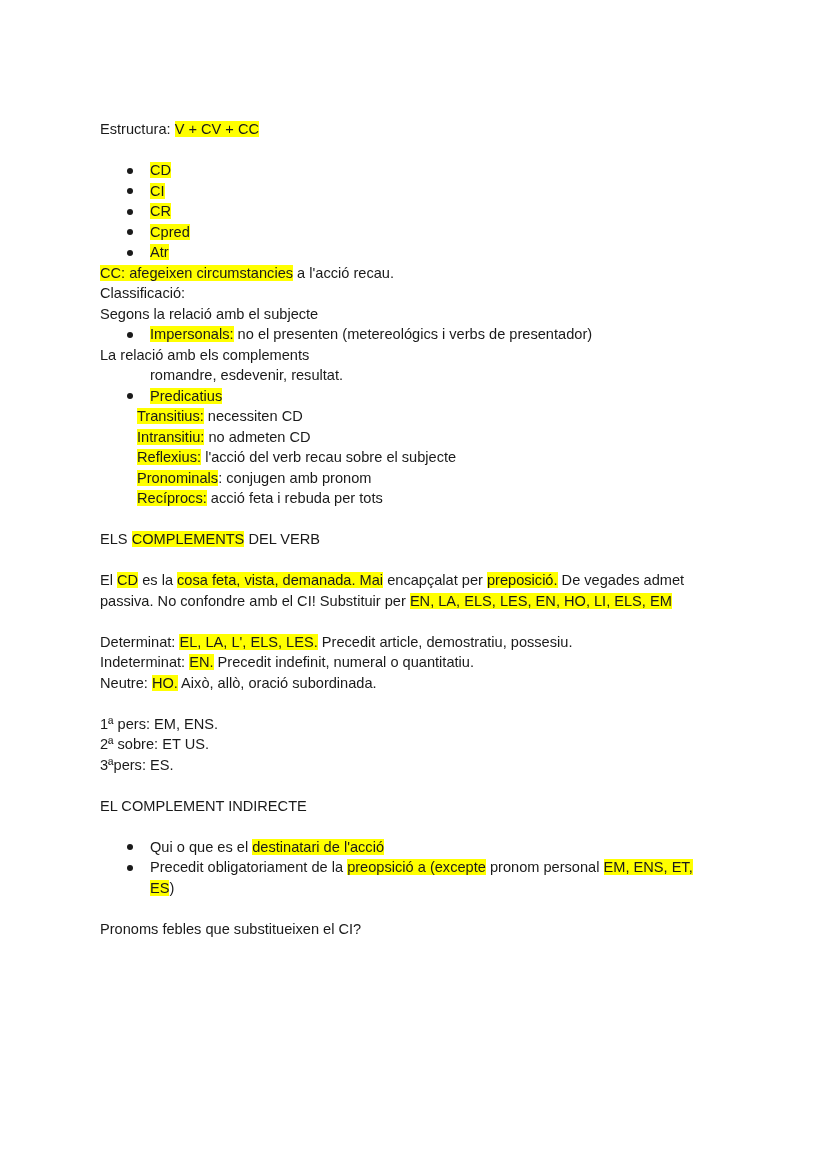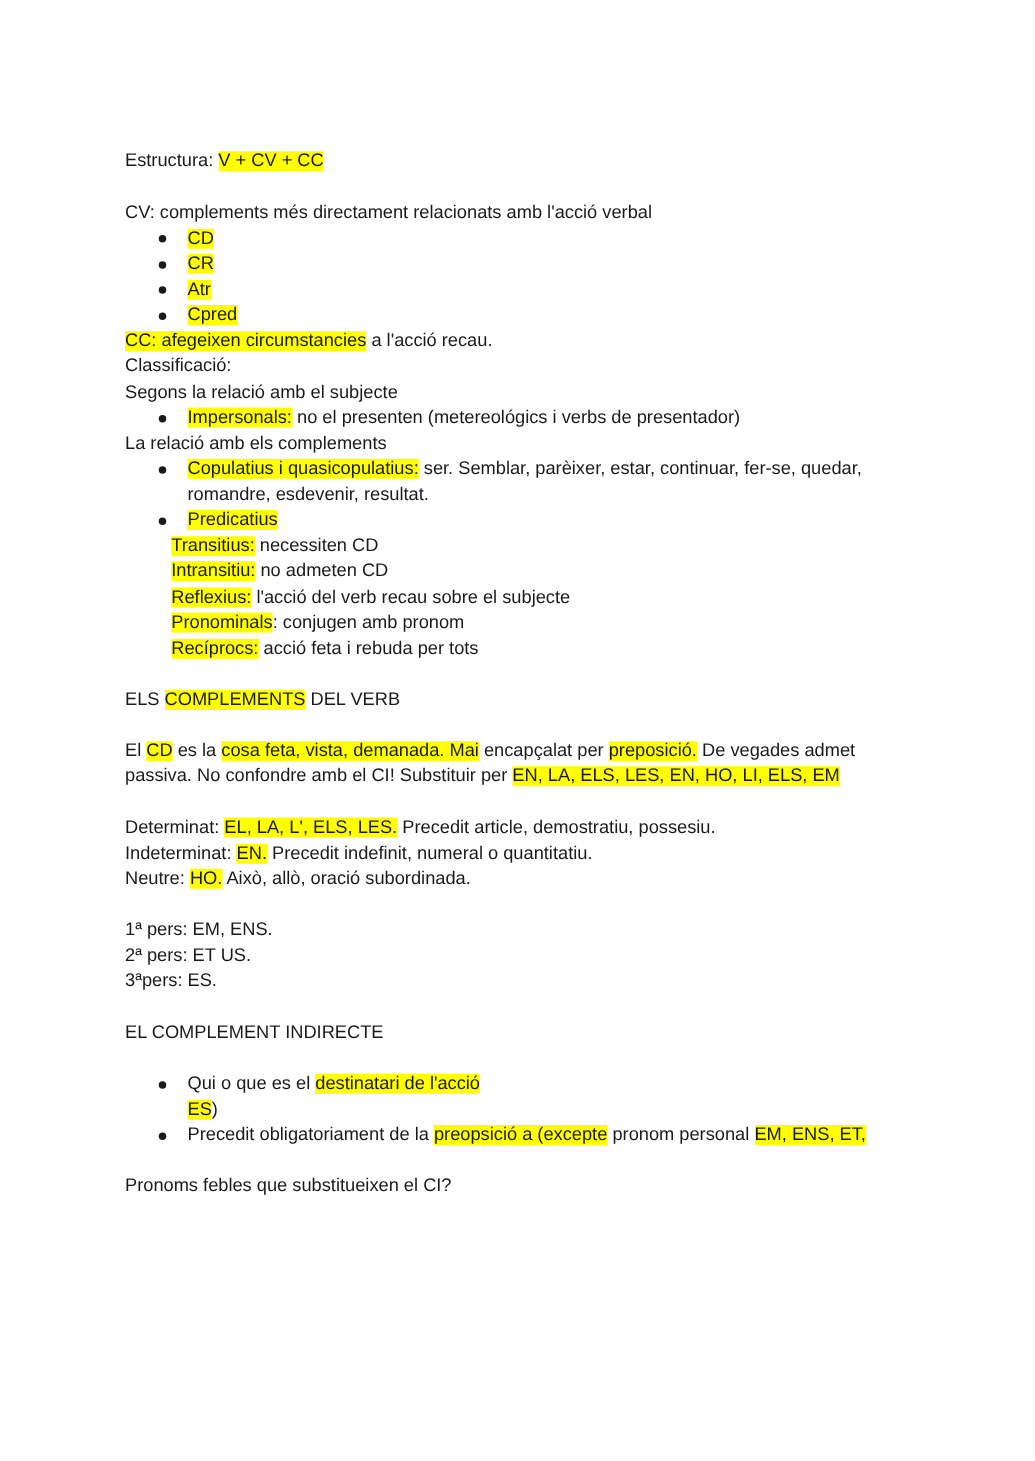--- a/index.html
+++ b/index.html
@@ -18,52 +18,51 @@
   }
   .cont { padding-left: 50px; }
   .sub { padding-left: 37px; }
 </style>
 </head>
 <body>
 
 <div class="page">
   <div class="line"><span>Estructura: </span><span class="hl">V + CV + CC</span></div>
   <div class="gap"></div>
-  <div class="line">CV: complements més directament relacionats amb l'acció verbal</div>
   <div class="line bullet"><span class="hl">CD</span></div>
+  <div class="line bullet"><span class="hl">CI</span></div>
   <div class="line bullet"><span class="hl">CR</span></div>
+  <div class="line bullet"><span class="hl">Cpred</span></div>
   <div class="line bullet"><span class="hl">Atr</span></div>
-  <div class="line bullet"><span class="hl">Cpred</span></div>
   <div class="line"><span class="hl">CC: afegeixen circumstancies</span><span> a l'acció recau.</span></div>
   <div class="line">Classificació:</div>
   <div class="line">Segons la relació amb el subjecte</div>
   <div class="line bullet"><span class="hl">Impersonals:</span><span> no el presenten (metereológics i verbs de presentador)</span></div>
   <div class="line">La relació amb els complements</div>
-  <div class="line bullet"><span class="hl">Copulatius i quasicopulatius:</span><span> ser. Semblar, parèixer, estar, continuar, fer-se, quedar,</span></div>
   <div class="line cont">romandre, esdevenir, resultat.</div>
   <div class="line bullet"><span class="hl">Predicatius</span></div>
   <div class="line sub"><span class="hl">Transitius:</span><span> necessiten CD</span></div>
   <div class="line sub"><span class="hl">Intransitiu:</span><span> no admeten CD</span></div>
   <div class="line sub"><span class="hl">Reflexius:</span><span> l'acció del verb recau sobre el subjecte</span></div>
   <div class="line sub"><span class="hl">Pronominals</span><span>: conjugen amb pronom</span></div>
   <div class="line sub"><span class="hl">Recíprocs:</span><span> acció feta i rebuda per tots</span></div>
   <div class="gap"></div>
   <div class="line"><span>ELS </span><span class="hl">COMPLEMENTS</span><span> DEL VERB</span></div>
   <div class="gap"></div>
   <div class="line"><span>El </span><span class="hl">CD</span><span> es la </span><span class="hl">cosa feta, vista, demanada. Mai</span><span> encapçalat per </span><span class="hl">preposició.</span><span> De vegades admet</span></div>
   <div class="line"><span>passiva. No confondre amb el CI! Substituir per </span><span class="hl">EN, LA, ELS, LES, EN, HO, LI, ELS, EM</span></div>
   <div class="gap"></div>
   <div class="line"><span>Determinat: </span><span class="hl">EL, LA, L', ELS, LES.</span><span> Precedit article, demostratiu, possesiu.</span></div>
   <div class="line"><span>Indeterminat: </span><span class="hl">EN.</span><span> Precedit indefinit, numeral o quantitatiu.</span></div>
   <div class="line"><span>Neutre: </span><span class="hl">HO.</span><span> Això, allò, oració subordinada.</span></div>
   <div class="gap"></div>
   <div class="line">1ª pers: EM, ENS.</div>
-  <div class="line">2ª pers: ET US.</div>
+  <div class="line">2ª sobre: ET US.</div>
   <div class="line">3ªpers: ES.</div>
   <div class="gap"></div>
   <div class="line">EL COMPLEMENT INDIRECTE</div>
   <div class="gap"></div>
   <div class="line bullet"><span>Qui o que es el </span><span class="hl">destinatari de l'acció</span></div>
+  <div class="line bullet"><span>Precedit obligatoriament de la </span><span class="hl">preopsició a (excepte</span><span> pronom personal </span><span class="hl">EM, ENS, ET,</span></div>
   <div class="line cont"><span class="hl">ES</span><span>)</span></div>
-  <div class="line bullet"><span>Precedit obligatoriament de la </span><span class="hl">preopsició a (excepte</span><span> pronom personal </span><span class="hl">EM, ENS, ET,</span></div>
   <div class="gap"></div>
   <div class="line">Pronoms febles que substitueixen el CI?</div>
 </div>
 
 </body></html>

